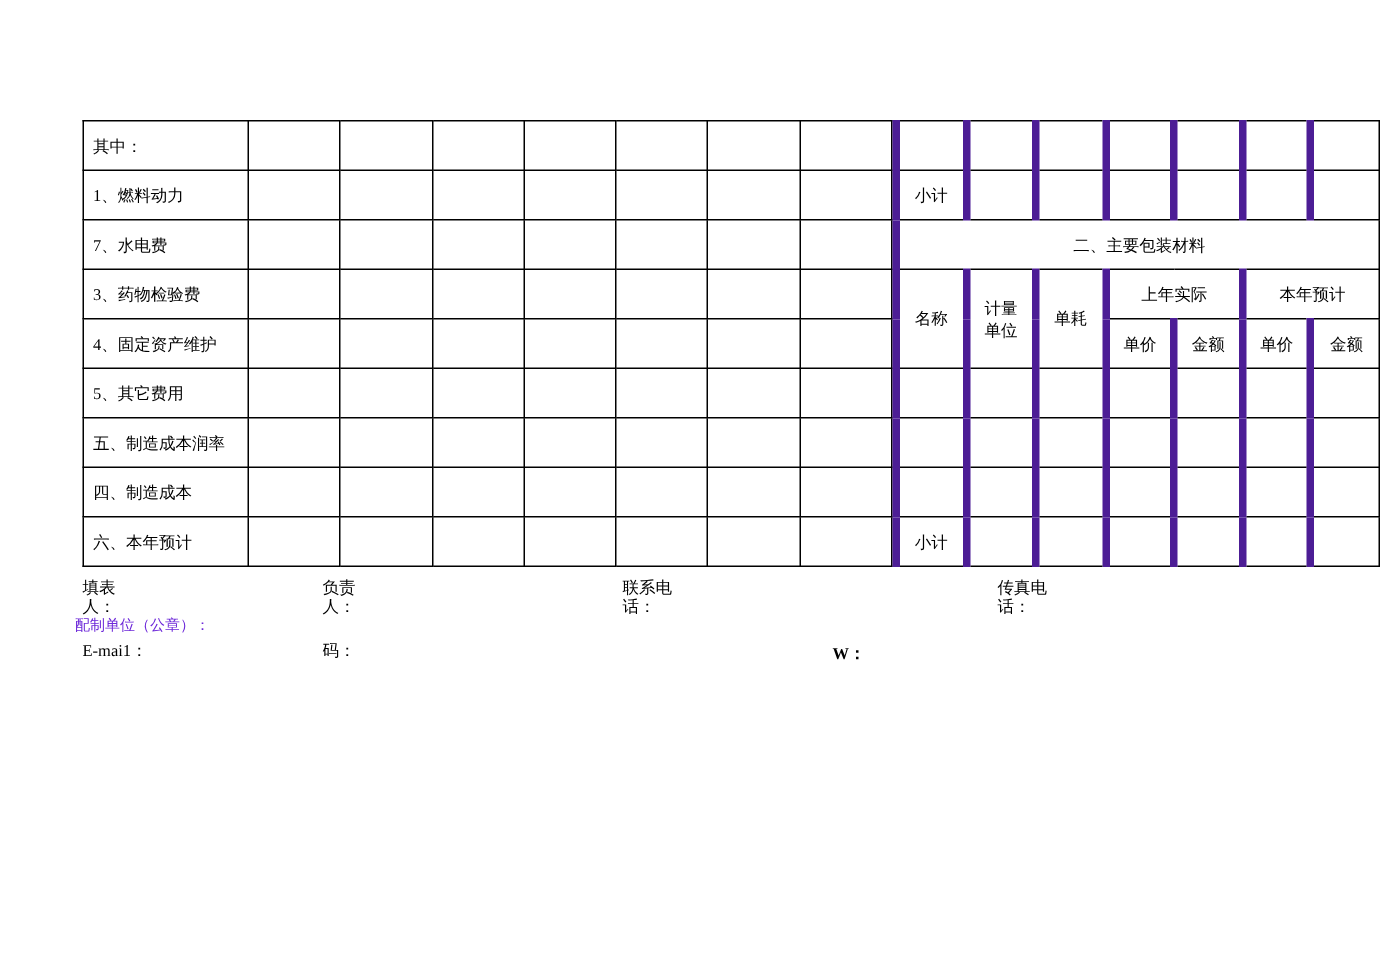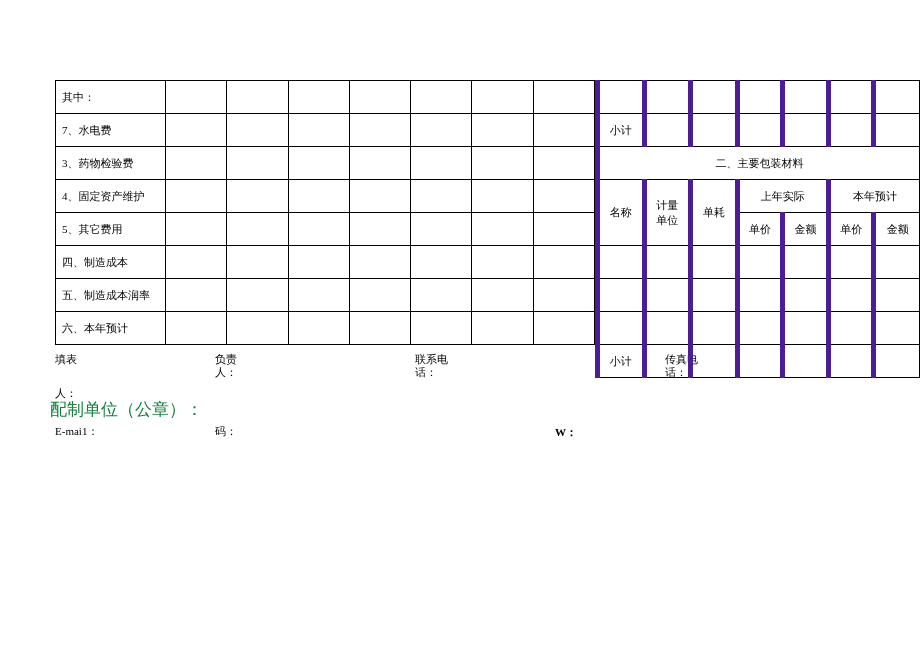--- a/index.html
+++ b/index.html
@@ -9,42 +9,52 @@
     td, th { border: 1px solid #000; height: 33px; padding: 2px 6px; font-weight: normal; vertical-align: middle; }
     .left-table { width: 540px; }
     .left-table td.label { width: 110px; margin-top: 48px; }
     .right-table { position: absolute; left: 540px; top: 0; width: 325px; border-left: none; }
     .right-table td, .right-table th { border-left: 5px solid #4c1d95; }
     .rt-row { height: 33px; }
     .center { text-align: center; }
     .footer { margin-top: 8px; font-size: 11px; }
     .footer-row { display: flex; }
     .fblock { display: flex; flex-direction: column; line-height: 1.2; }
-    .fblock.lbl { width: 160px; gap: 21px; }
+    .fblock.lbl { width: 160px; }
     .fblock.lbl2 { width: 200px; }
-    .large { font-size: 17px; color: #15803d; }
+    .large { font-size: 10px; color: #6d28d9; }
   </style>
 </head>
 <body>
 
 <div class="tables-wrap">
 
   <table class="left-table">
     <tbody>
         <tr>
           <td class="label">其中：</td>
           <td></td>
           <td></td>
           <td></td>
           <td></td>
           <td></td>
           <td></td>
           <td></td>
         </tr>
     <tr>
+          <td class="label">1、燃料动力</td>
+          <td></td>
+          <td></td>
+          <td></td>
+          <td></td>
+          <td></td>
+          <td></td>
+          <td></td>
+        </tr>
+    <tr>
           <td class="label">7、水电费</td>
           <td></td>
           <td></td>
           <td></td>
           <td></td>
           <td></td>
           <td></td>
           <td></td>
         </tr>
     <tr>
@@ -71,31 +81,31 @@
           <td class="label">5、其它费用</td>
           <td></td>
           <td></td>
           <td></td>
           <td></td>
           <td></td>
           <td></td>
           <td></td>
         </tr>
     <tr>
+          <td class="label">五、制造成本润率</td>
+          <td></td>
+          <td></td>
+          <td></td>
+          <td></td>
+          <td></td>
+          <td></td>
+          <td></td>
+        </tr>
+    <tr>
           <td class="label">四、制造成本</td>
-          <td></td>
-          <td></td>
-          <td></td>
-          <td></td>
-          <td></td>
-          <td></td>
-          <td></td>
-        </tr>
-    <tr>
-          <td class="label">五、制造成本润率</td>
           <td></td>
           <td></td>
           <td></td>
           <td></td>
           <td></td>
           <td></td>
           <td></td>
         </tr>
     <tr>
           <td class="label">六、本年预计</td>

